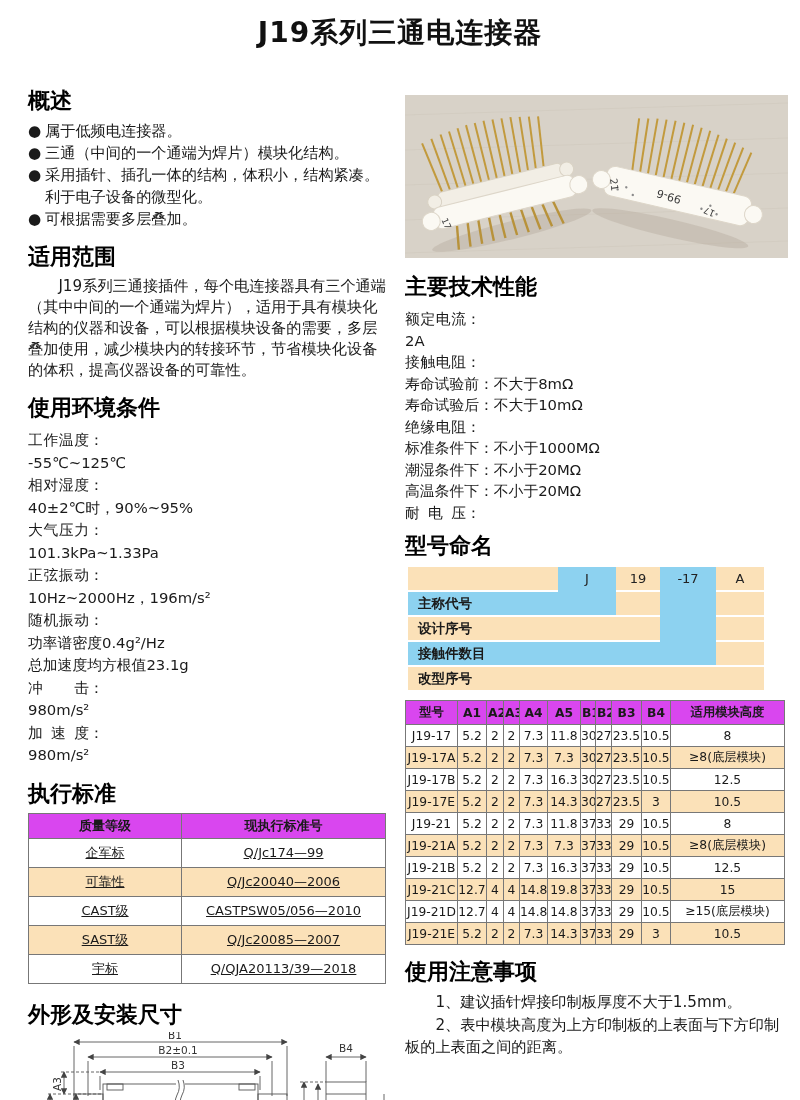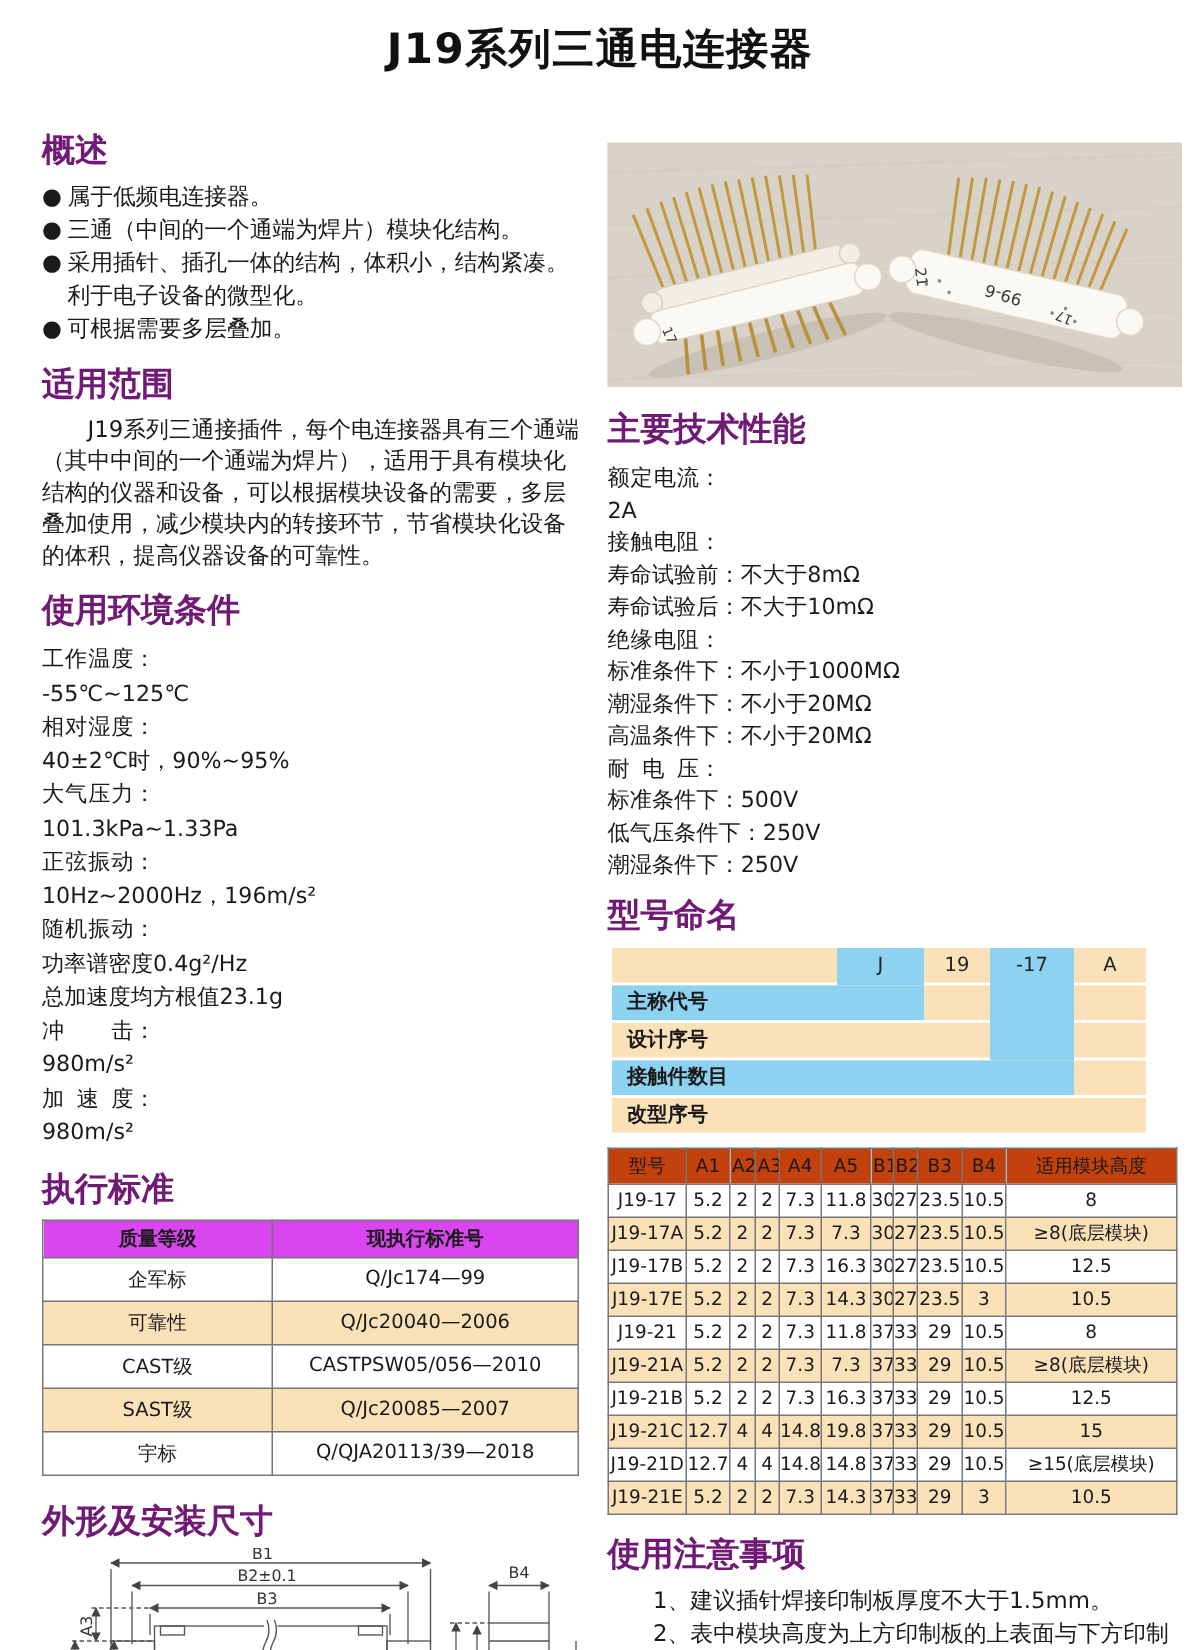--- a/index.html
+++ b/index.html
@@ -2,43 +2,43 @@
 <html><head>
 <meta charset="utf-8">
 <style>
   html,body{margin:0;padding:0;}
   body{width:800px;height:1100px;background:#ffffff;position:relative;
        font-family:"DejaVu Sans","Liberation Sans",sans-serif;color:#1a1a1a;overflow:hidden;}
   .page-title{position:absolute;top:14px;left:0;width:800px;text-align:center;
        font-size:28px;font-weight:bold;letter-spacing:1px;color:#111;}
   .col-left{position:absolute;left:28px;top:88px;width:362px;}
   .col-right{position:absolute;left:405px;top:95px;width:385px;}
-  .sec{color:#701a75;font-size:22px;font-weight:bold;line-height:26px;}
+  .sec{color:#000000;font-size:22px;font-weight:bold;line-height:26px;}
   .mb6{margin-bottom:6px;} .mb8{margin-bottom:8px;} .mt14{margin-top:14px;} .mt10{margin-top:10px;}
   
   .bullets{font-size:15.2px;line-height:22px;}
   .bullet-item{position:relative;padding-left:17px;}
   .bdot{position:absolute;left:0;top:0;}
   
   .para{font-size:15.2px;line-height:21px;text-indent:2em;margin:0;}
   
   .kv{display:flex;align-items:flex-start;flex-direction:column;}
   .env .kv{font-size:14.8px;line-height:22.5px;}
   .perf .kv{font-size:14.8px;line-height:21.5px;}
   .kl{display:inline-block;width:61px;text-align:justify;text-align-last:justify;}
   .colon{margin-right:2px;}
   .kv-lines{flex:1;}
   
   table.dt{border-collapse:collapse;table-layout:fixed;}
   table.dt th,table.dt td{border:1px solid #777;text-align:center;overflow:hidden;white-space:nowrap;}
   .tbl-std{width:357px;font-size:13px;}
   .tbl-std th{background:#d946ef;height:22px;font-weight:bold;}
-  .tbl-std td{height:26px;}
+  .tbl-std td{height:26px;text-decoration:underline;}
   .tbl-spec{width:379px;font-size:12.3px;}
-  .tbl-spec th{background:#c2410c;height:21px;font-weight:normal;}
+  .tbl-spec th{background:#d946ef;height:21px;font-weight:bold;}
   .tbl-spec td{height:19px;padding:1px 0;}
   table.dt tbody tr:nth-child(even) td{background:#fbe1b8;}
   
   .naming{position:relative;width:356px;height:123px;margin-left:3px;margin-top:8px;}
   .nrow{position:absolute;left:0;width:356px;height:23px;background:#fbe1b8;}
   .nblue{position:absolute;background:#8dd2f0;}
   .ncode{position:absolute;top:0;height:23px;line-height:23px;text-align:center;font-size:13px;color:#222;z-index:5;}
   .nlabel{position:absolute;left:10px;height:23px;line-height:23px;font-size:13.5px;font-weight:bold;color:#1a1a1a;z-index:5;}
   
   .photo{width:383px;height:163px;position:relative;
@@ -410,25 +410,20 @@
     <div class="kv">
         <div><span class="kl">绝缘电阻</span><span class="colon">：</span></div>
         <div class="kv-lines">
           <div>标准条件下：不小于1000MΩ</div>
           <div>潮湿条件下：不小于20MΩ</div>
           <div>高温条件下：不小于20MΩ</div>
         </div>
       </div>
     <div class="kv">
         <div><span class="kl">耐电压</span><span class="colon">：</span></div>
-        <div class="kv-lines">
-          <div>标准条件下：500V</div>
-          <div>低气压条件下：250V</div>
-          <div>潮湿条件下：250V</div>
-        </div>
       </div>
   </div>
 
   <div class="sec mt10 mb6">型号命名</div>
   <div class="naming">
     <div class="nrow" style="top:0"></div>
     <div class="nrow" style="top:25px"></div>
     <div class="nrow" style="top:50px"></div>
     <div class="nrow" style="top:75px"></div>
     <div class="nrow" style="top:100px"></div>

